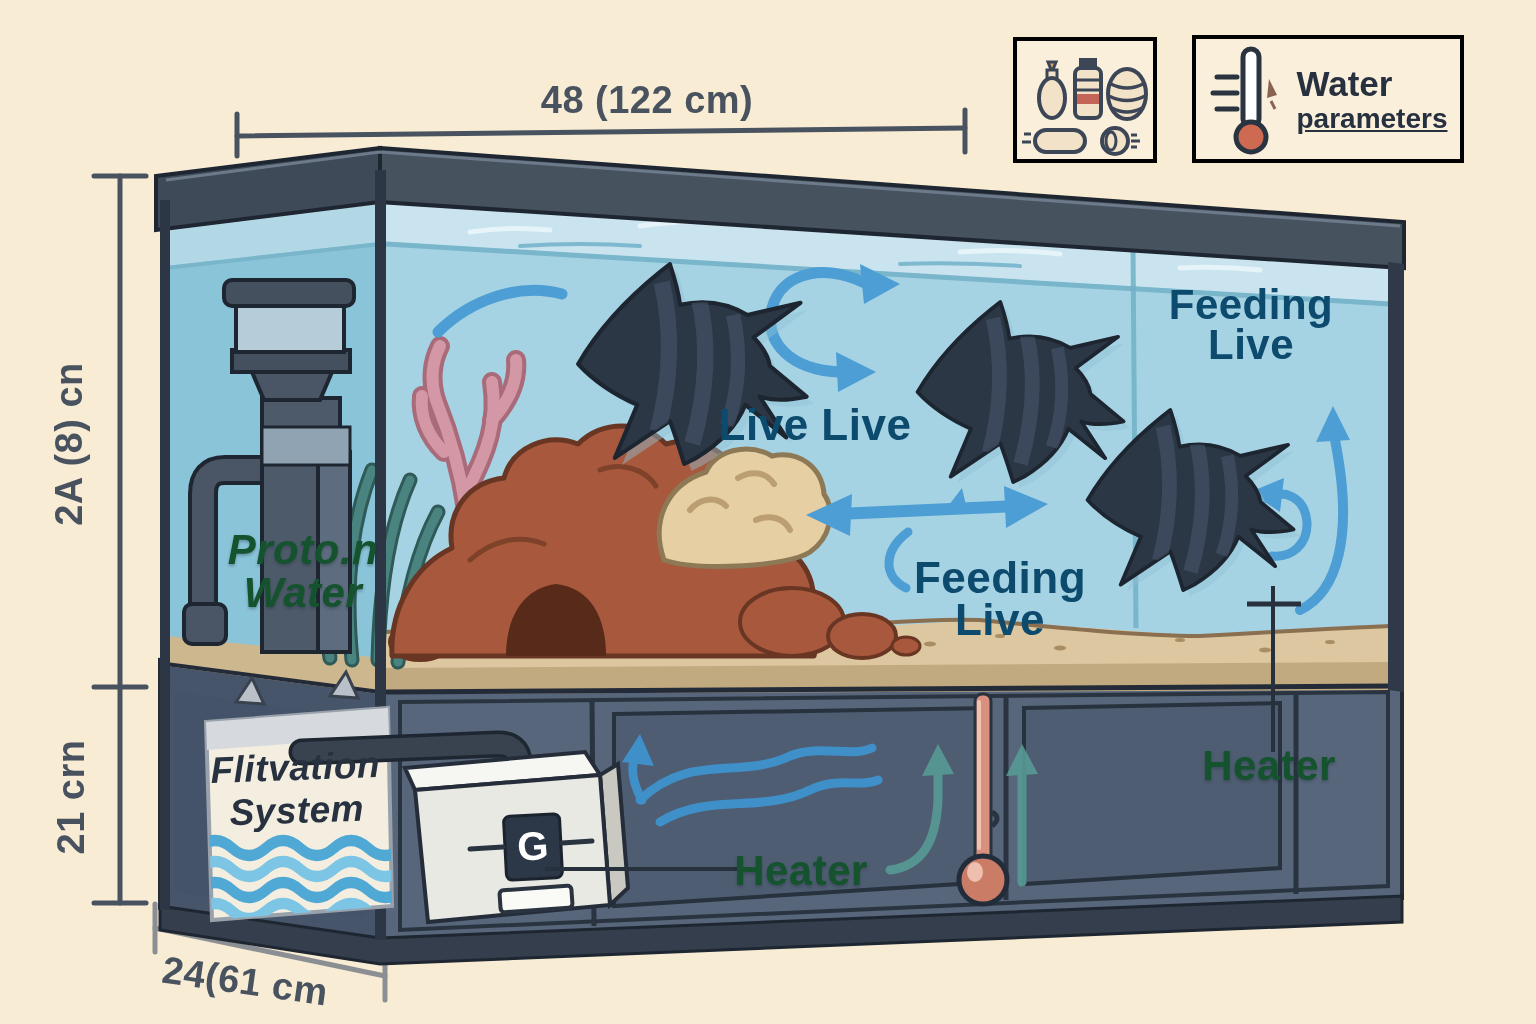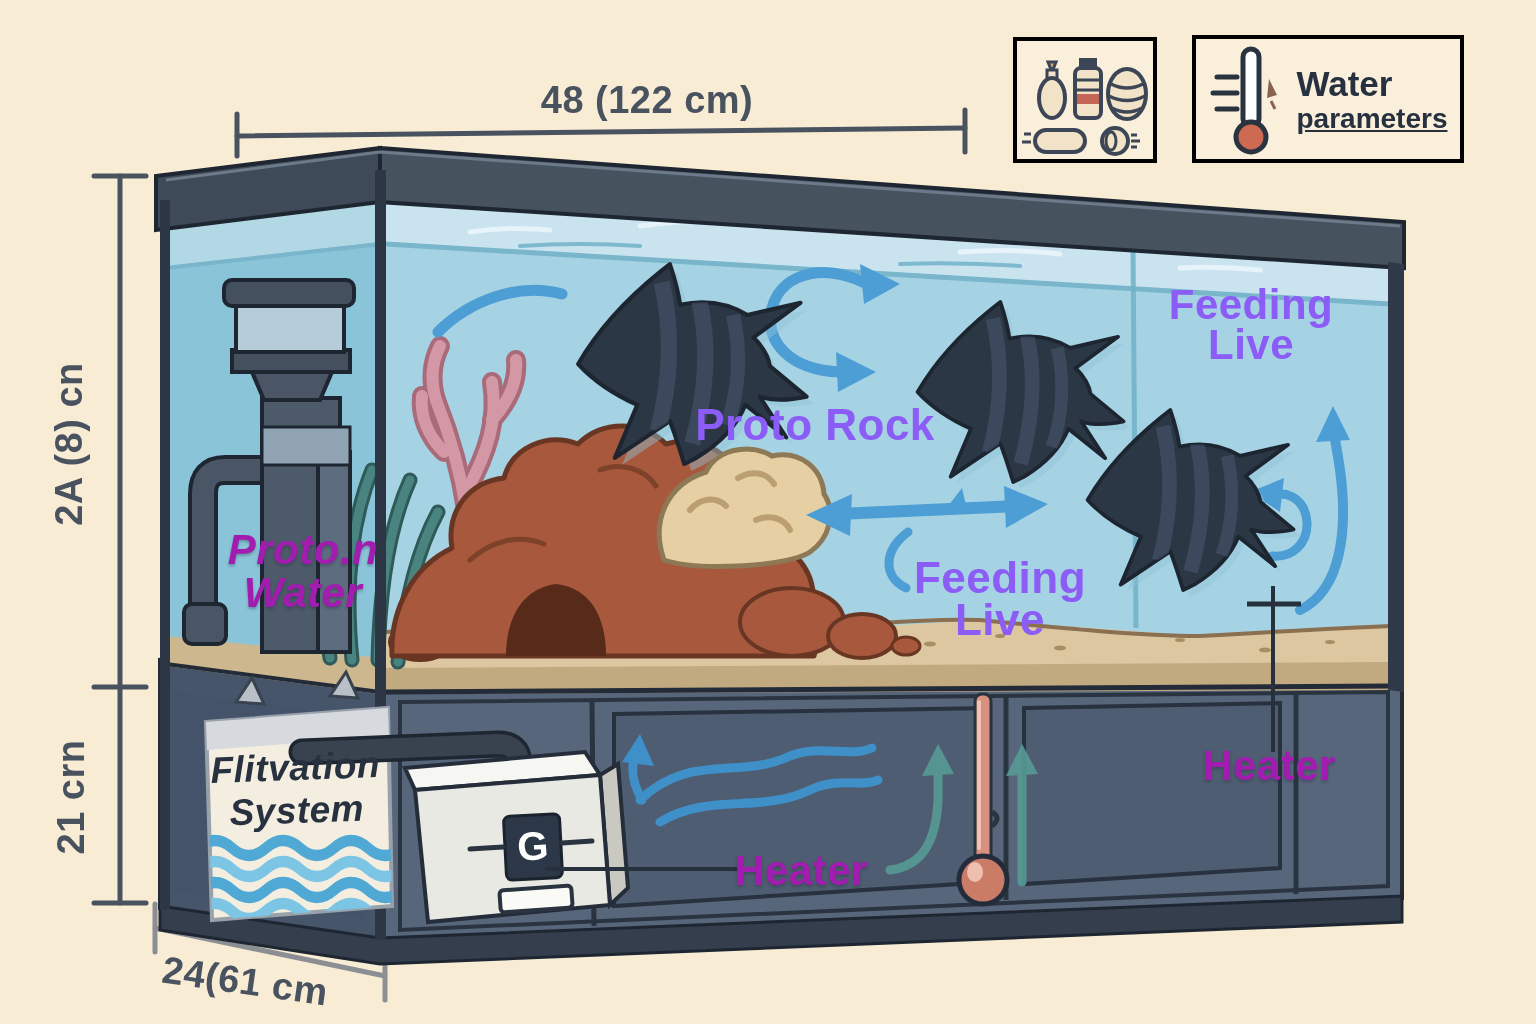--- a/index.html
+++ b/index.html
@@ -3,22 +3,22 @@
 <meta charset="utf-8">
 <style>
   html,body{margin:0;padding:0;background:#f8ecd4;}
   .stage{position:relative;width:1536px;height:1024px;overflow:hidden;
          font-family:"Liberation Sans","DejaVu Sans",sans-serif;background:#f8ecd4;}
   .scene{position:absolute;left:0;top:0;}
   .lbl{position:absolute;transform:translate(-50%,-50%);font-weight:700;
        white-space:nowrap;text-align:center;letter-spacing:.5px;line-height:1.05;}
   .dim{color:#49525f;font-size:38px;font-weight:800;}
   .rot{transform:translate(-50%,-50%) rotate(-90deg);}
-  .navy{color:#8b5cf6;font-size:44px;font-weight:800;}
-  .white{color:#a21caf;font-size:42px;font-weight:800;
+  .navy{color:#0c4a6e;font-size:44px;font-weight:800;}
+  .white{color:#14532d;font-size:42px;font-weight:800;
          text-shadow:0 2px 3px rgba(31,42,58,.35);}
   .ital{font-style:italic;}
   .sign-text{color:#27313f;font-size:37px;font-weight:800;font-style:italic;
              transform:translate(-50%,-50%) rotate(-2deg);}
   .two>span{display:block;}
   .legend-box{position:absolute;background:#f9efda;border:4px solid #000000;
               box-sizing:border-box;display:flex;align-items:center;justify-content:center;}
   .wp-text{color:#26303f;line-height:1.0;margin-left:10px;}
   .wp-text .l1{font-size:35px;font-weight:800;display:block;}
   .wp-text .l2{font-size:28px;font-weight:700;display:block;margin-top:4px;text-decoration:underline;}
@@ -283,21 +283,21 @@
 
 <div class="lbl dim rot" style="left:72px;top:797px;">21 crn</div>
 
 <div class="lbl dim" style="left:245px;top:982px;transform:translate(-50%,-50%) rotate(8deg);">24(61 cm</div>
 
 <div class="lbl white ital two" style="left:303px;top:571px;font-size:42px;line-height:43px;">
   <span>Proto.n</span>
   <span>Water</span>
 </div>
 
-<div class="lbl navy" style="left:815px;top:425px;">Proto Rock</div>
+<div class="lbl navy" style="left:815px;top:425px;">Live Live</div>
 
 <div class="lbl navy two" style="left:1000px;top:599px;line-height:42px;">
   <span>Feeding</span>
   <span>Live</span>
 </div>
 
 <div class="lbl navy two" style="left:1251px;top:325px;font-size:42px;line-height:40px;">
   <span>Feeding</span>
   <span>Live</span>
 </div>

